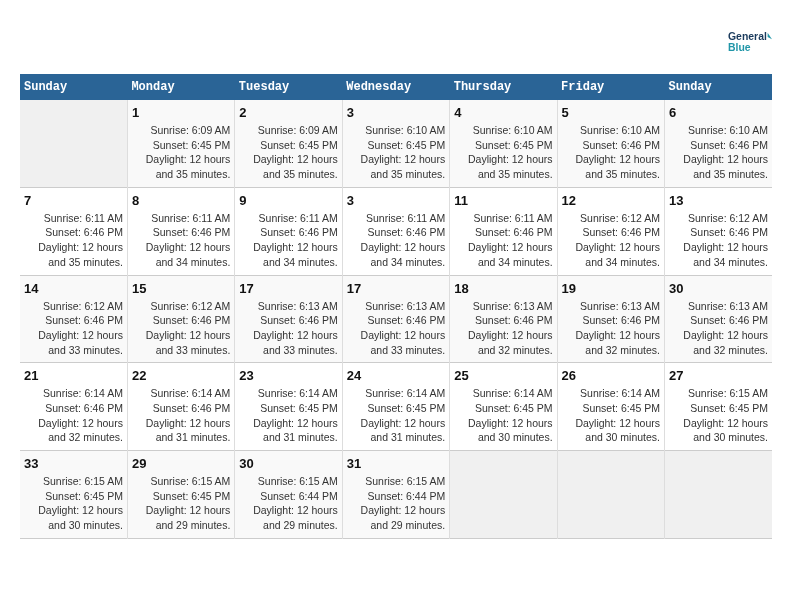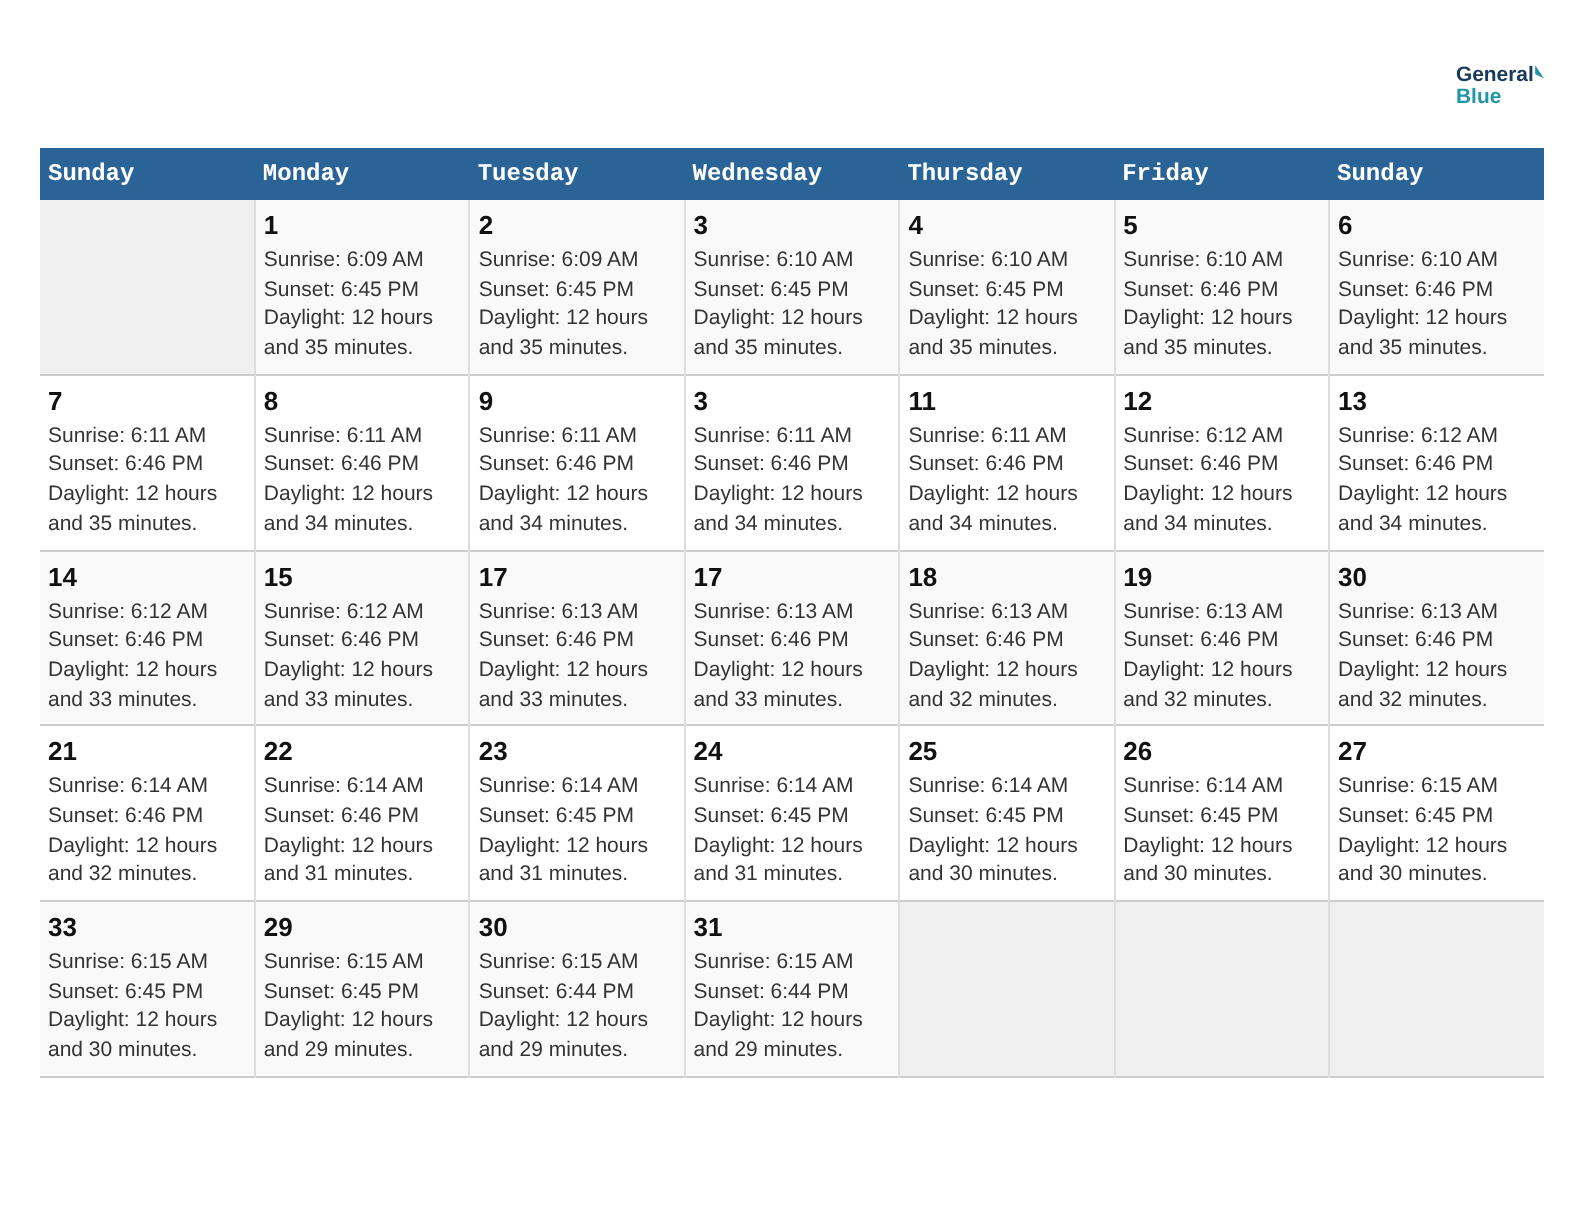--- a/index.html
+++ b/index.html
@@ -71,20 +71,21 @@
     .day-num {
       font-weight: bold;
       font-size: 13px;
       margin-bottom: 3px;
       color: #111;
     }
     .day-info {
       color: #333;
       line-height: 1.4;
       font-size: 10.5px;
+      text-align: right;
     }
     .empty-cell {
       background: #f0f0f0 !important;
     }
   </style>
 </head>
 <body>
 
 <div class="header">
   <div class="logo">

